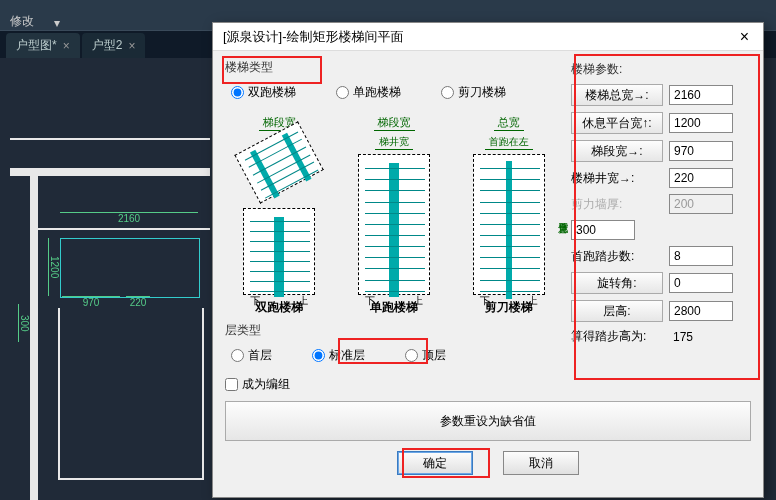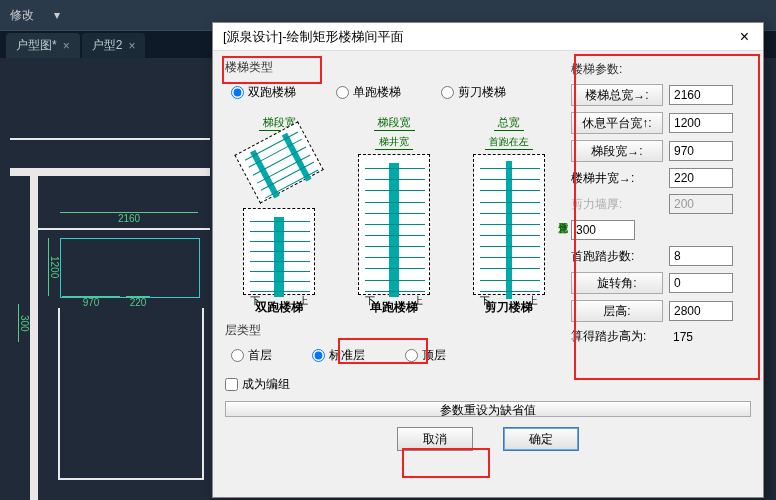--- a/index.html
+++ b/index.html
@@ -1,20 +1,20 @@
 <!DOCTYPE html>
 <html><head>
 <meta charset="utf-8">
 <style>
 * { box-sizing: border-box; margin: 0; padding: 0; font-family: "Microsoft YaHei", sans-serif; font-size: 12px; }
 body { width: 776px; height: 500px; background: #1a2838; position: relative; overflow: hidden; }
 
 
 .cad-bg { position: absolute; inset: 0; background: #1a2838; }
-.cad-toolbar { height: 30px; background: #2a3a4a; display: flex; align-items: center; padding: 0 10px; color: #ccc; }
+.cad-toolbar { height: 30px; background: #2a3a4a; display: flex; align-items: flex-end; padding: 0 10px; color: #ccc; }
 .cad-toolbar span { margin-right: 20px; }
 .cad-tabs { height: 28px; background: #0f1a28; display: flex; align-items: flex-end; padding: 0 6px; gap: 2px; border-top: 1px solid #3a4a5a; }
 .cad-tab { background: #22333f; color: #bcc; padding: 4px 10px; border-top-left-radius: 4px; border-top-right-radius: 4px; display: flex; align-items: center; gap: 6px; }
 .cad-tab.inactive { background: #1a2a36; }
 .tab-x { color: #999; }
 .cad-canvas { position: absolute; top: 58px; left: 0; right: 0; bottom: 0; background: #202a38; }
 .cad-ruler { position: absolute; top: 58px; left: 0; right: 0; height: 20px; background: #18222e; color: #9ab; font-size: 10px; }
 .cad-drawing { position: absolute; top: 80px; left: 10px; width: 200px; height: 400px; }
 .cad-line { position: absolute; background: #e8e8e8; }
 .cad-teal { position: absolute; border: 1px solid #3cc; }
@@ -62,21 +62,21 @@
 .param-label { width: 92px; font-size: 12px; }
 .param-label.dis { color: #aaa; }
 .param-input { width: 64px; height: 20px; border: 1px solid #888; padding: 0 4px; font-size: 12px; background: #fff; }
 .param-input.dis { background: #f0f0f0; color: #999; }
 .param-val { width: 64px; font-size: 12px; padding-left: 4px; }
 
 .radio-compact { display: flex; gap: 12px; margin-bottom: 8px; }
 
 .check-row { display: flex; align-items: center; gap: 4px; margin: 8px 0; }
 
-.wide-btn { width: 100%; height: 16px; border: 1px solid #aaa; background: linear-gradient(#fdfdfd, #e6e6e6); margin-bottom: 10px; cursor: pointer; }
+.wide-btn { width: 100%; height: 40px; border: 1px solid #aaa; background: linear-gradient(#fdfdfd, #e6e6e6); margin-bottom: 10px; cursor: pointer; }
 
 .btn-row { display: flex; justify-content: center; gap: 30px; }
 .btn { width: 76px; height: 24px; border: 1px solid #888; background: linear-gradient(#fdfdfd, #e0e0e0); cursor: pointer; }
 .btn.primary { border: 1px solid #3a7ac0; box-shadow: 0 0 0 1px #6aa6e6 inset; }
 </style>
 </head>
 <body>
 
 <div class="cad-bg">
   <div class="cad-toolbar">
@@ -296,22 +296,22 @@
           </div>
         <div class="param-row">
             <span class="param-label">算得踏步高为:</span>
             <span class="param-val">175</span>
           </div>
       </div>
     </div>
 
     <button class="wide-btn">参数重设为缺省值</button>
     <div class="btn-row">
+      <button class="btn primary">确定</button>
       <button class="btn">取消</button>
-      <button class="btn primary">确定</button>
     </div>
   </div>
 </div>
 
 <div class="red-box rb-type"></div>
 <div class="red-box rb-floor"></div>
 <div class="red-box rb-params"></div>
 <div class="red-box rb-ok"></div>
 
 </body></html>

